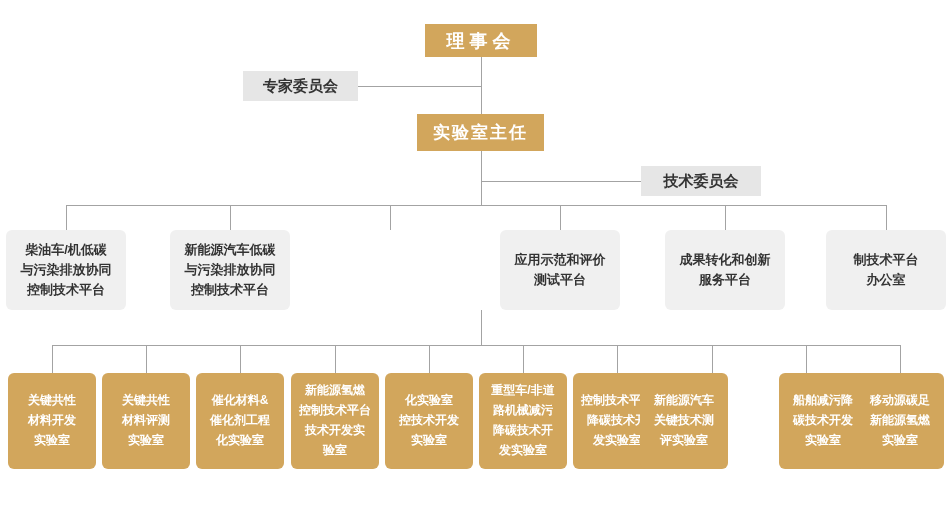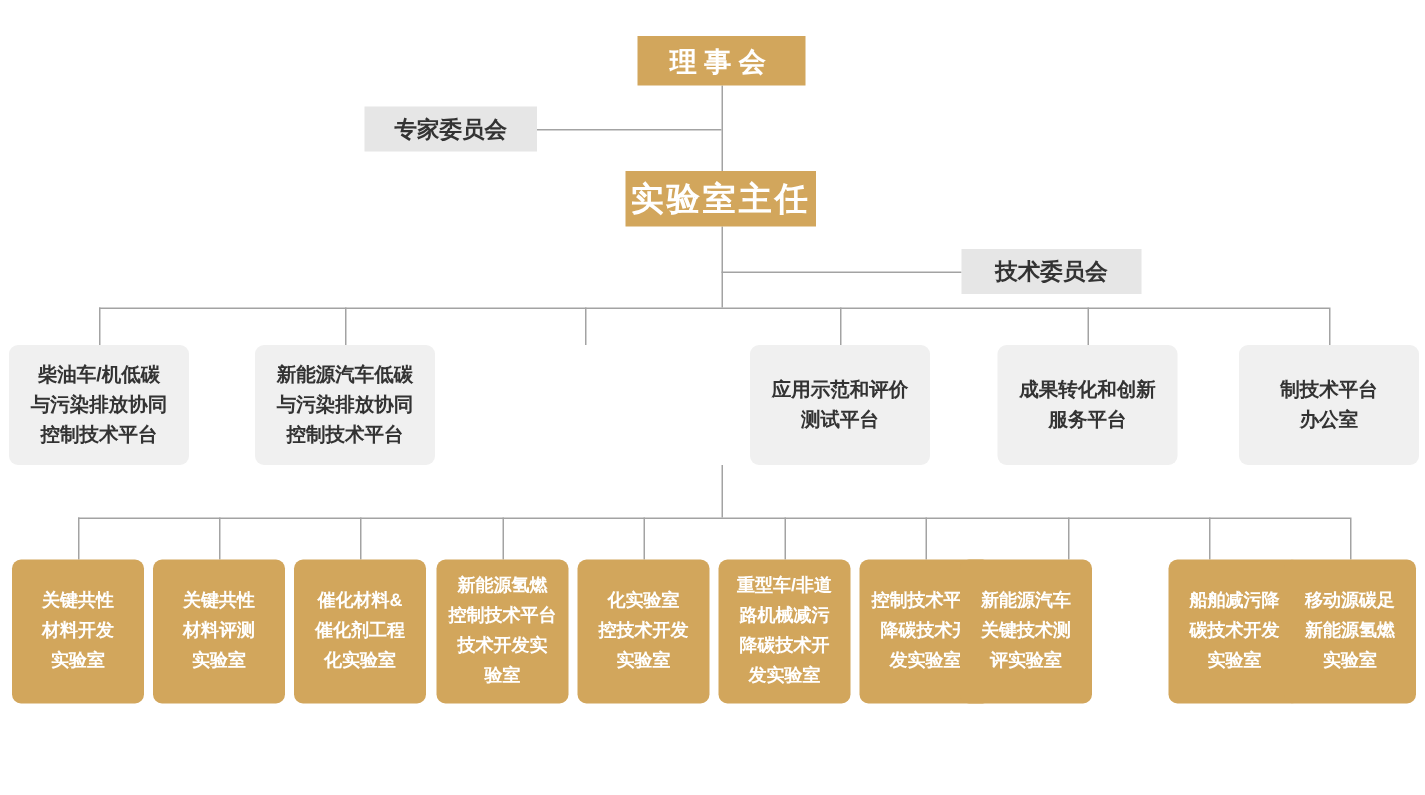--- a/index.html
+++ b/index.html
@@ -17,21 +17,21 @@
     position:absolute;
     display:flex; align-items:center; justify-content:center;
     text-align:center;
     white-space:pre-line;
   }
 
   .gold   { background:#D2A65C; color:#ffffff; font-weight:bold; }
   .grayband { background:#E6E6E6; color:#333333; font-weight:bold; }
 
   .board    { left:425px; top:24px;  width:112px; height:33px; font-size:18px; letter-spacing:5px; }
-  .director { left:417px; top:114px; width:127px; height:37px; font-size:22px; letter-spacing:2px; }
+  .director { left:417px; top:114px; width:127px; height:37px; font-size:17px; letter-spacing:2px; }
   .expert   { left:196px; top:71px;  width:115px; height:30px; font-size:15px;margin-left:47px; }
   .tech     { left:641px; top:166px; width:120px; height:30px; font-size:15px; }
 
   .platform {
     background:#F0F0F0; color:#333333; font-weight:bold;
     border-radius:6px;
     width:120px; height:80px; top:230px;
     font-size:13px; line-height:1.55;
   }
 

